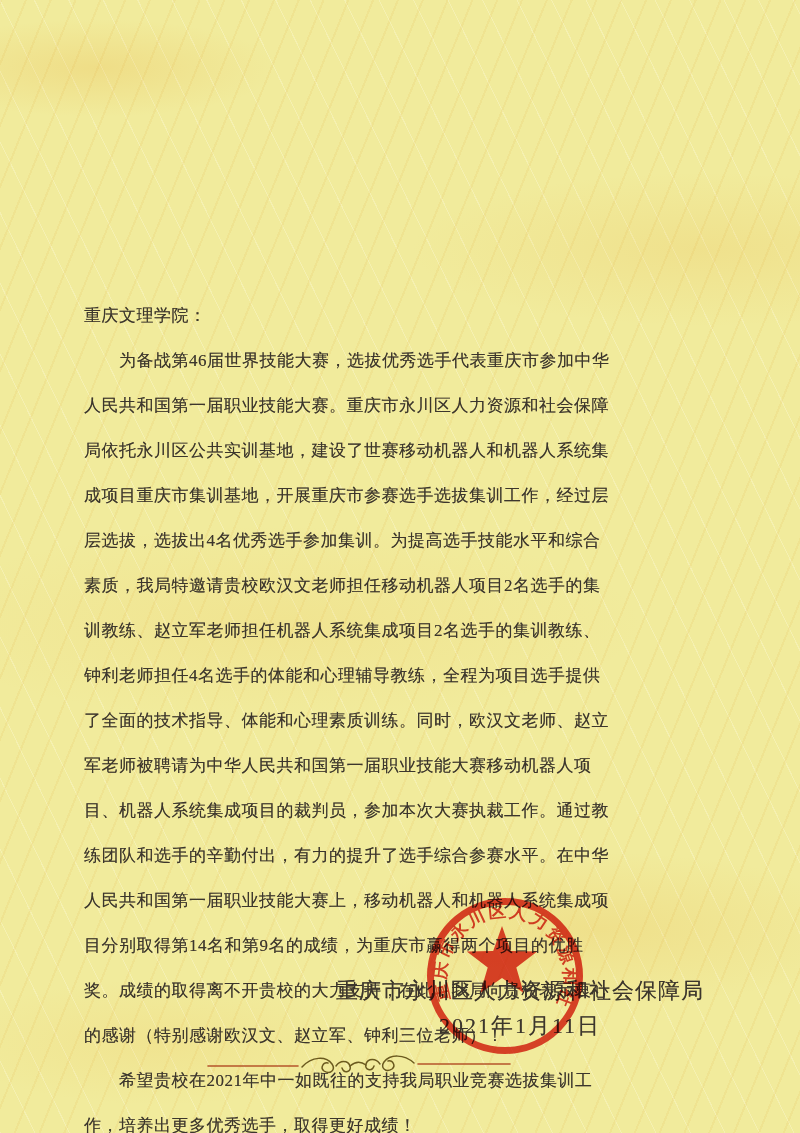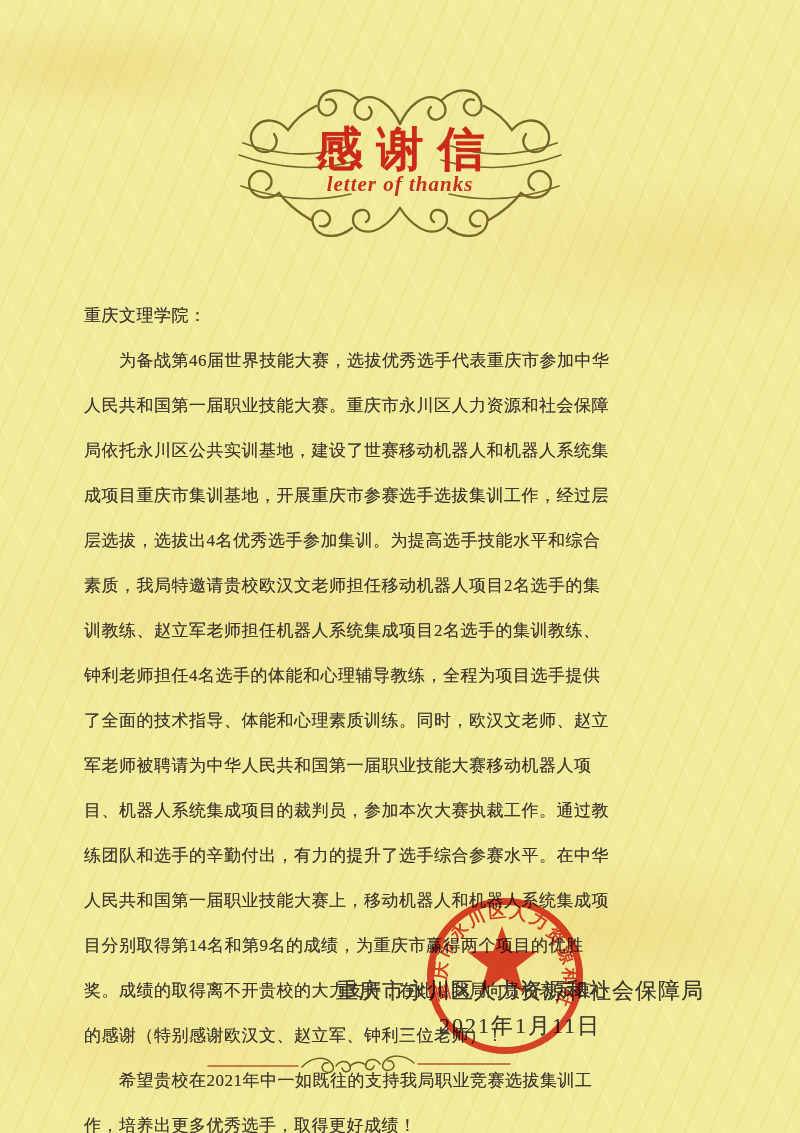--- a/index.html
+++ b/index.html
@@ -40,43 +40,20 @@
   .sign-name{font-size:22px;letter-spacing:1px;text-shadow:0 0 .5px rgba(55,48,38,.55);}
   .sign-date{font-size:22px;margin-top:5px;letter-spacing:2px;text-shadow:0 0 .5px rgba(55,48,38,.55);}
   .seal{position:absolute;left:420px;top:891px;mix-blend-mode:multiply;opacity:.9;}
   .footer-rule{position:absolute;left:198px;top:1050px;}
 </style>
 </head>
 <body>
 
 <div class="page">
 
-  <div class="header">
-    <svg class="flourish-svg" width="330" height="190" viewBox="0 0 330 190">
-      <g stroke="#6b5a1f" fill="none" stroke-width="2.3" stroke-linecap="round" opacity="0.92">
-        <g id="halfT">
-          <path d="M165,64 C173,46 188,34 201,38 C212,42 214,55 204,59 C196,62 190,53 196,47"></path>
-          <path d="M207,40 C222,26 242,28 246,42 C249,53 238,60 231,52 C226,46 231,37 239,40"></path>
-          <path d="M249,46 C262,52 270,60 277,70 C286,59 302,57 310,67 C319,78 312,92 300,92 C290,92 285,82 291,74"></path>
-          <path d="M216,86 C248,97 284,97 322,83" stroke-width="1.8"></path>
-          <path d="M206,100 C242,111 284,110 326,95" stroke-width="1.5"></path>
-        </g>
-        <use href="#halfT" transform="translate(330,0) scale(-1,1)"></use>
-        <g id="halfB">
-          <path d="M165,148 C176,165 192,176 205,170 C215,165 214,152 204,150 C196,149 193,158 199,162"></path>
-          <path d="M213,168 C228,180 248,178 252,164 C255,153 244,146 237,154 C232,160 237,168 245,166"></path>
-          <path d="M254,160 C266,153 277,145 286,133 C296,141 311,138 315,128 C319,117 309,108 300,112 C292,116 291,126 299,130"></path>
-          <path d="M214,134 C248,142 286,140 324,126" stroke-width="1.6"></path>
-        </g>
-        <use href="#halfB" transform="translate(330,0) scale(-1,1)"></use>
-      </g>
-    </svg>
-    <div class="title">感谢信</div>
-    <div class="subtitle">letter of thanks</div>
-  </div>
 
   <div class="body-text">重庆文理学院：
 　　为备战第46届世界技能大赛，选拔优秀选手代表重庆市参加中华
 人民共和国第一届职业技能大赛。重庆市永川区人力资源和社会保障
 局依托永川区公共实训基地，建设了世赛移动机器人和机器人系统集
 成项目重庆市集训基地，开展重庆市参赛选手选拔集训工作，经过层
 层选拔，选拔出4名优秀选手参加集训。为提高选手技能水平和综合
 素质，我局特邀请贵校欧汉文老师担任移动机器人项目2名选手的集
 训教练、赵立军老师担任机器人系统集成项目2名选手的集训教练、
 钟利老师担任4名选手的体能和心理辅导教练，全程为项目选手提供

